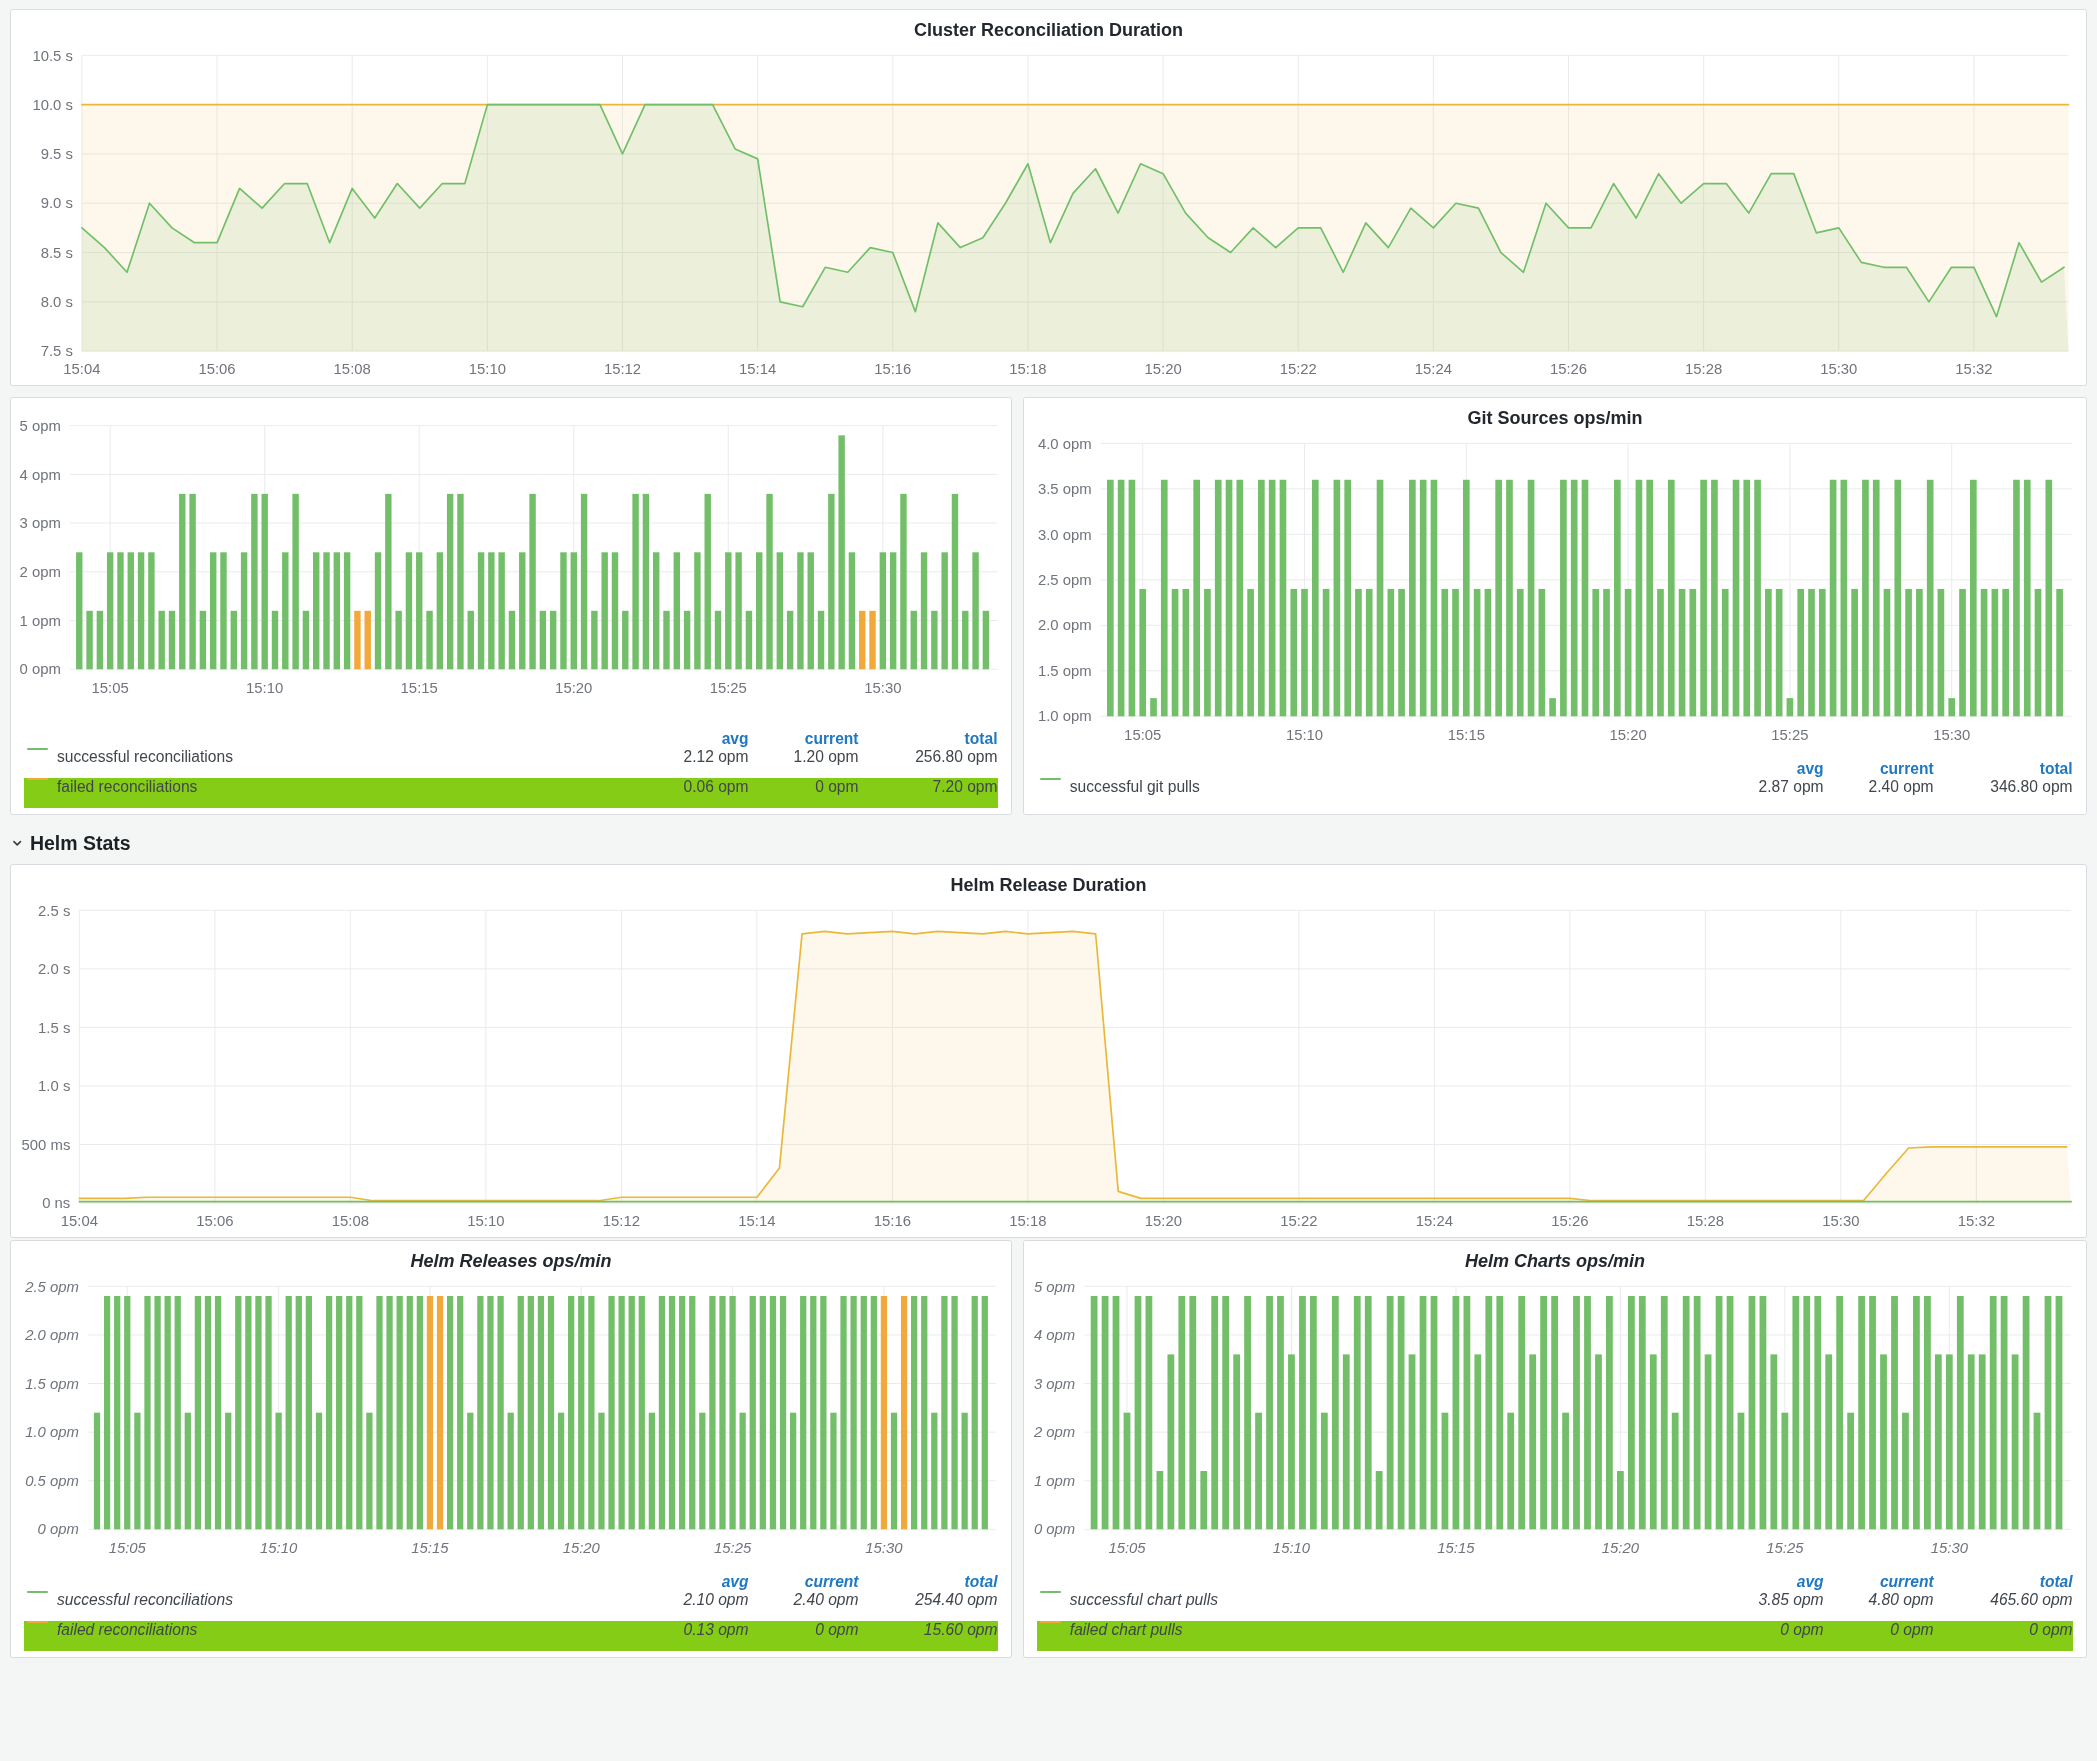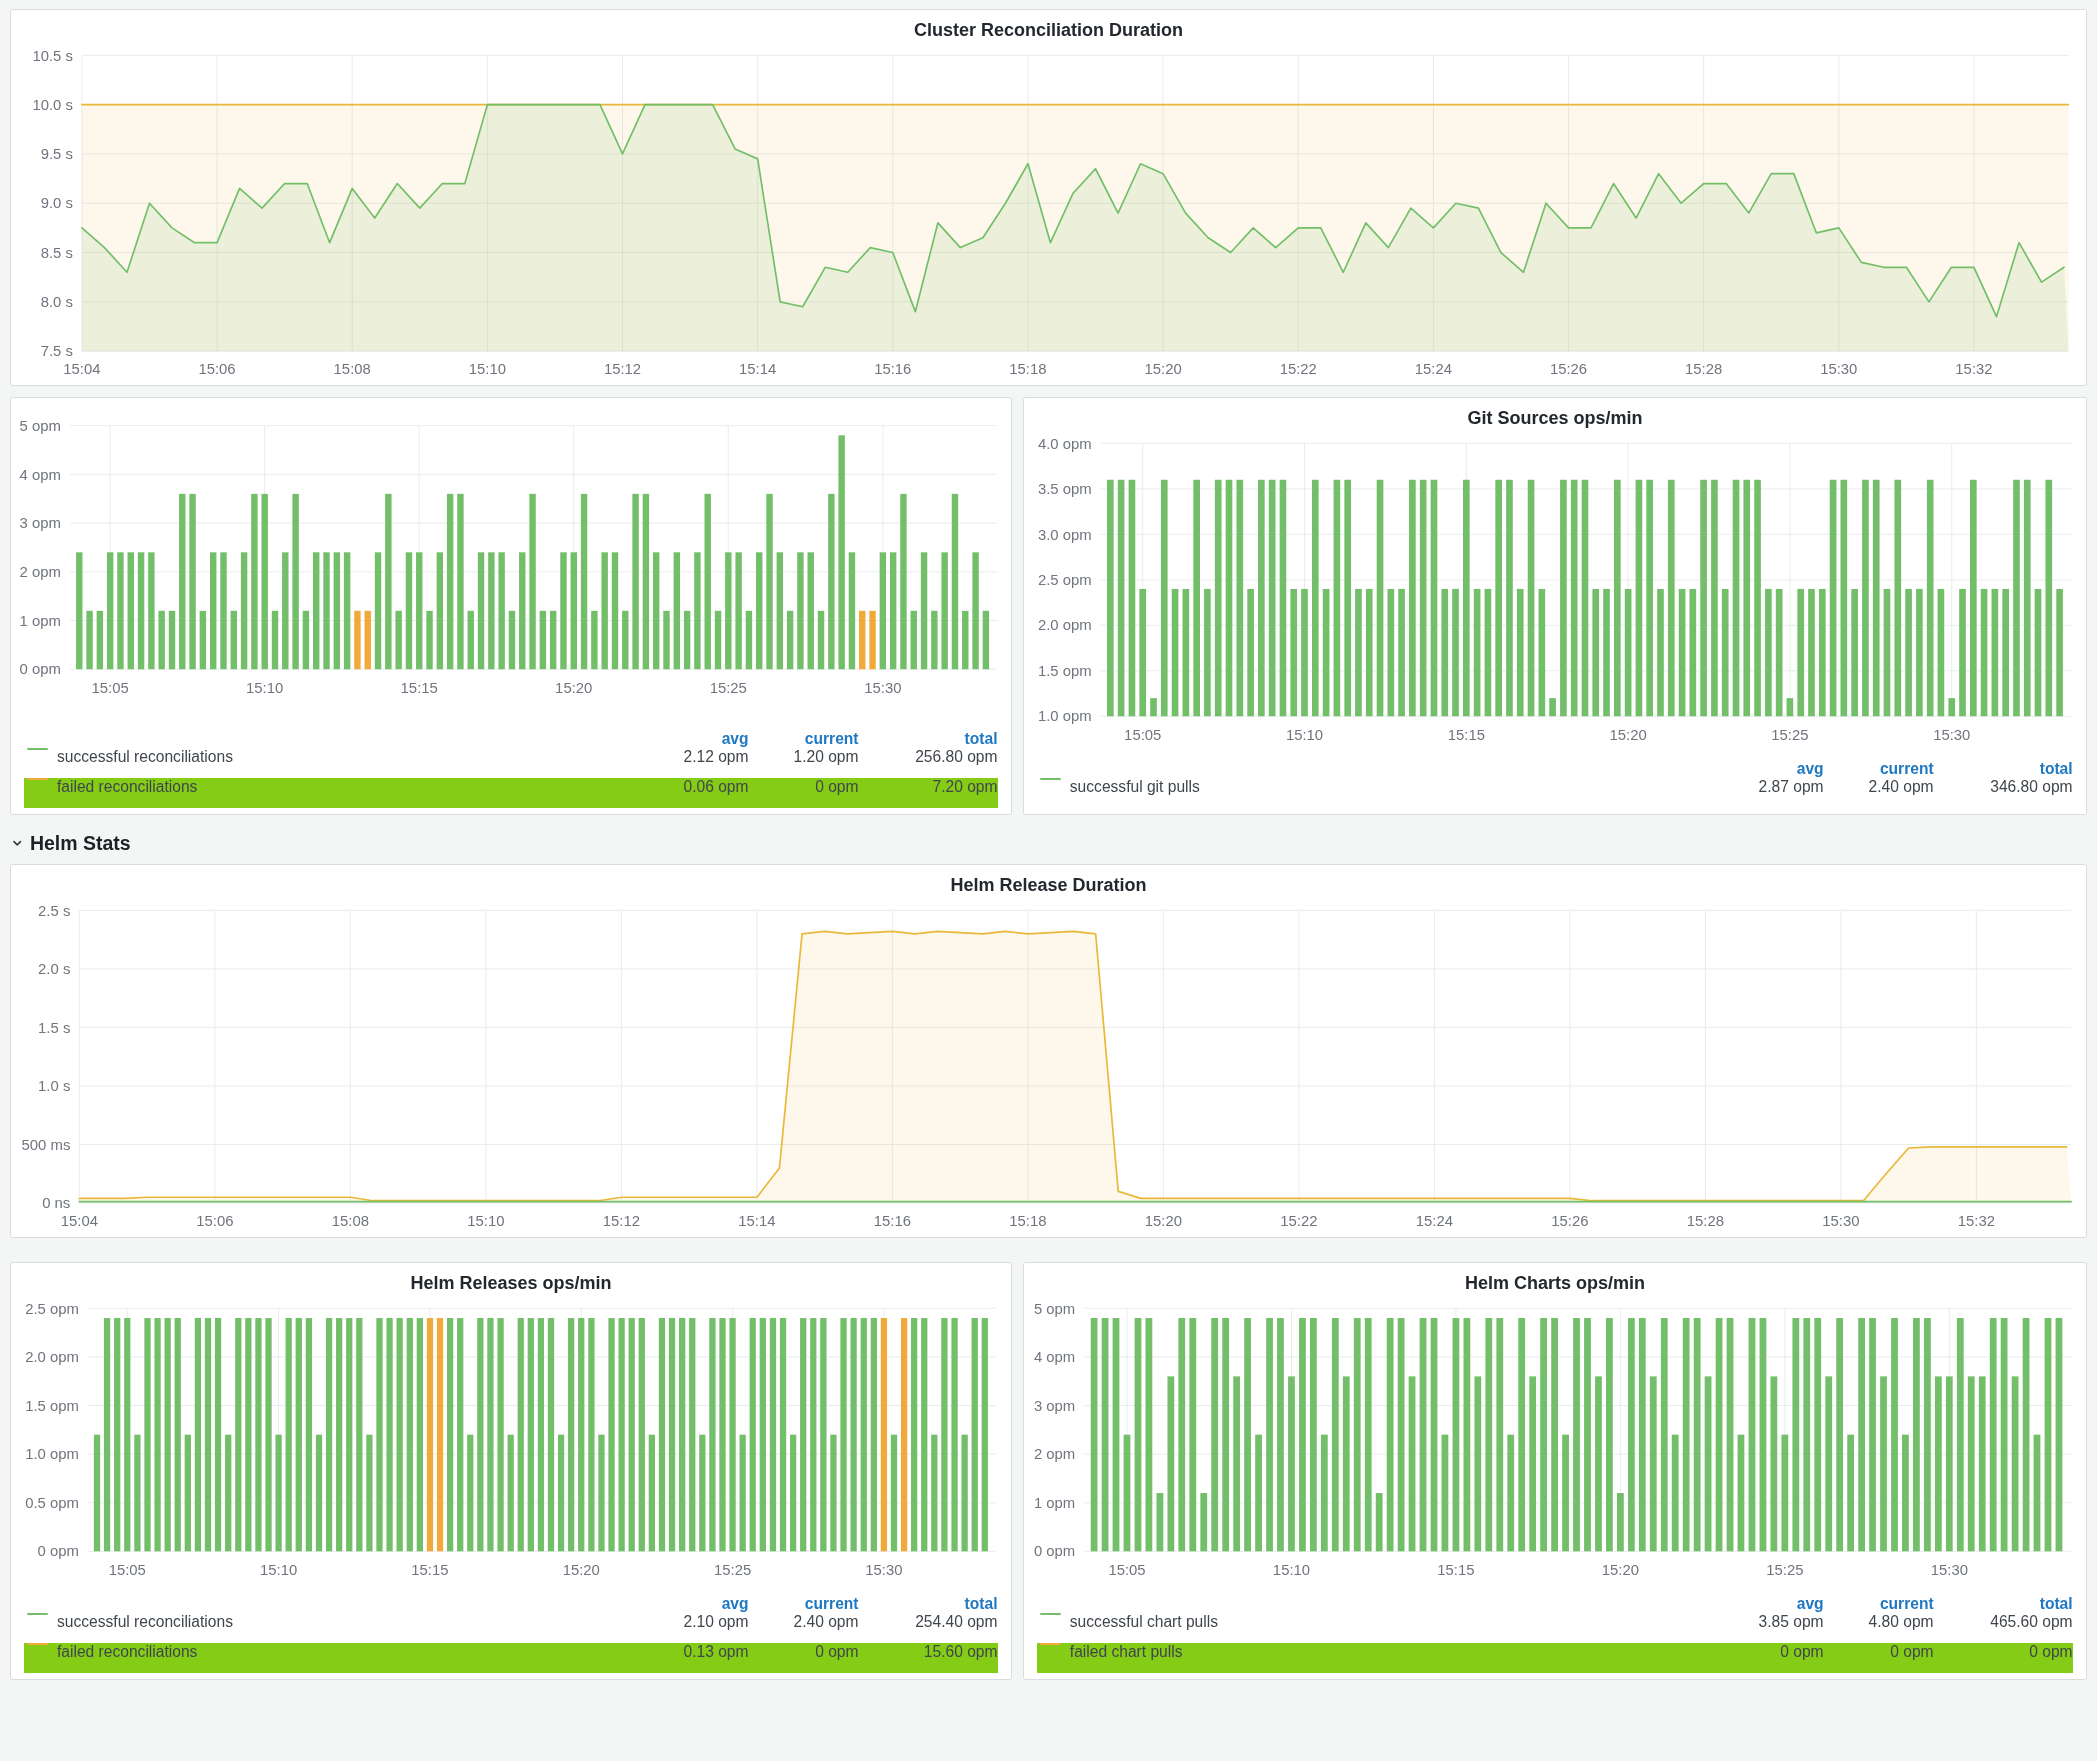--- a/index.html
+++ b/index.html
@@ -13,22 +13,22 @@
   .sec-icon { display:flex; margin-left:6.5px; color:#6d7278; }
   .sec-icon svg { stroke:#6d7278; }
 
   .panel { background:#ffffff; border:0.6px solid #d8dbe0; border-radius:2.6px; display:flex; flex-direction:column; overflow:hidden; }
   .panel-title { text-align:center; font-size:18px; font-weight:600; color:#23282e; padding:10.4px 5.2px 3.9px 5.2px; flex:0 0 auto; cursor:pointer; }
   svg.chart { display:block; width:100%; flex:1 1 0; min-height:0; }
 
   .panel-full-1 { height:377px; margin-bottom:11px; }
   .row { display:grid; grid-template-columns:1544fr 1640fr; gap:11.7px; margin-bottom:11.7px; }
   .row-2 { height:418px; }
-  .panel-full-2 { height:374px; margin-bottom:24px; }
-  .row-3 { height:418px; margin-bottom:0; }
+  .panel-full-2 { height:374px; margin-bottom:2px; }
+  .row-3 { height:418px; margin-bottom:0;font-style:italic; }
 
   .gl { stroke:#e8eaed; stroke-width:1.5; }
   .tick { font-family:"Liberation Sans", sans-serif; font-size:23px; fill:#70757d; }
   .series-line { fill:none; stroke-linejoin:round; stroke-linecap:round; }
 
   .legend { flex:0 0 auto; padding:1.3px 13px 6.5px 13px; font-size:15.6px; }
   .legend-head { display:flex; justify-content:flex-end; align-items:flex-end; height:26px; color:#1f78c1; font-weight:600; }
   .lcol { width:110px; text-align:right; }
   .lcol.total { width:139px; }
   .legend-row { display:flex; align-items:flex-start; height:30px; padding-left:2.6px; }

